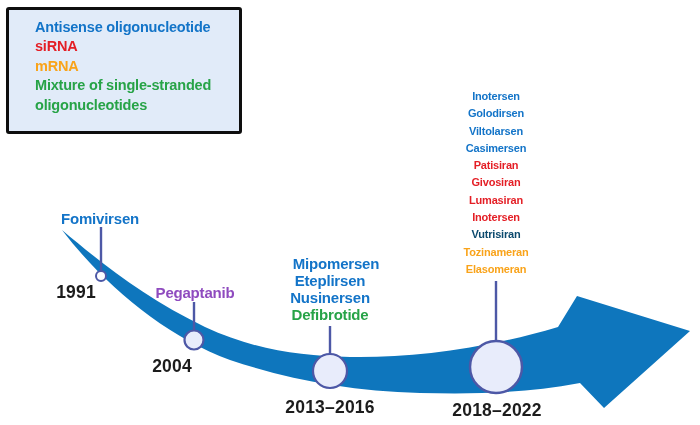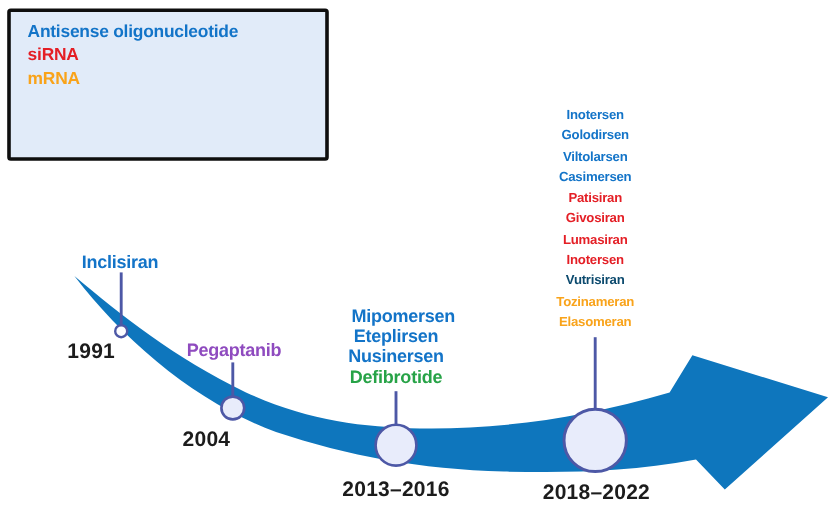--- a/index.html
+++ b/index.html
@@ -9,25 +9,25 @@
     width: 700px;
     height: 425px;
     background: #ffffff;
     overflow: hidden;
     font-family: "Liberation Sans", "DejaVu Sans", sans-serif;
   }
   
   .legend {
     position: absolute;
     left: 6px; top: 7px;
-    width: 268px; height: 127px;
+    width: 236px; height: 127px;
     background: #e1ebf9;
     border: 3px solid #0e0e0e;
     border-radius: 3px;
-    padding: 8px 14px;
+    padding: 8px 26px;
   }
   .legend-item {
     font-weight: bold;
     font-size: 14.5px;
     line-height: 19.4px;
     white-space: nowrap;
     letter-spacing: -0.2px;
   }
   
   .svg-layer { position: absolute; left: 0; top: 0; }
@@ -51,20 +51,22 @@
 </style>
 </head>
 <body>
 
 <div class="canvas">
 
   <div class="legend">
     <div class="legend-item" style="color: rgb(19, 116, 200);">Antisense oligonucleotide</div>
     <div class="legend-item" style="color: rgb(228, 30, 37);">siRNA</div>
     <div class="legend-item" style="color: rgb(249, 163, 26);">mRNA</div>
+    <div class="legend-item" style="color: rgb(39, 163, 71);">Mixture of single-stranded</div>
+    <div class="legend-item" style="color: rgb(39, 163, 71);">oligonucleotides</div>
   </div>
 
   <svg class="svg-layer" width="700" height="425" viewBox="0 0 700 425">
     <path d="M62,230
              C100,262 145,298 205,327
              C255,350 300,356 350,357
              C410,358 480,350 558,327
              L577,296
              L690,331
              L604,408
@@ -75,21 +77,21 @@
     <line x1="101" y1="227" x2="101" y2="272" stroke-width="2.4" style="stroke: rgb(77, 88, 166);"></line>
     <line x1="194" y1="302" x2="194" y2="332" stroke-width="2.4" style="stroke: rgb(77, 88, 166);"></line>
     <line x1="330" y1="326" x2="330" y2="356" stroke-width="2.4" style="stroke: rgb(77, 88, 166);"></line>
     <line x1="496" y1="281" x2="496" y2="343" stroke-width="2.4" style="stroke: rgb(77, 88, 166);"></line>
     <circle class="marker small" cx="101" cy="276" r="5" stroke-width="2" style="stroke: rgb(77, 88, 166);"></circle>
     <circle class="marker" cx="194" cy="340" r="9.5" stroke-width="2.2" style="stroke: rgb(77, 88, 166);"></circle>
     <circle class="marker" cx="330" cy="371" r="17" stroke-width="2.2" style="stroke: rgb(77, 88, 166);"></circle>
     <circle class="marker" cx="496" cy="367" r="26" stroke-width="2.5" style="stroke: rgb(77, 88, 166);"></circle>
   </svg>
 
-  <div class="label drug" style="left: 100px; top: 210px; color: rgb(19, 116, 200);">Inclisiran</div>
+  <div class="label drug" style="left: 100px; top: 210px; color: rgb(19, 116, 200);">Fomivirsen</div>
   <div class="label year" style="left: 76px; top: 282px; color: rgb(28, 28, 28);">1991</div>
 
   <div class="label drug" style="left: 195px; top: 284px; color: rgb(143, 75, 191);">Pegaptanib</div>
   <div class="label year" style="left: 172px; top: 356px; color: rgb(28, 28, 28);">2004</div>
 
   <div class="label stack stack-2013" style="left:330px; top:255px;">
     <div class="drug-line" style="color: rgb(19, 116, 200); padding-left: 12px;">Mipomersen</div>
     <div class="drug-line" style="color: rgb(19, 116, 200);">Eteplirsen</div>
     <div class="drug-line" style="color: rgb(19, 116, 200);">Nusinersen</div>
     <div class="drug-line" style="color: rgb(39, 163, 71);">Defibrotide</div>

